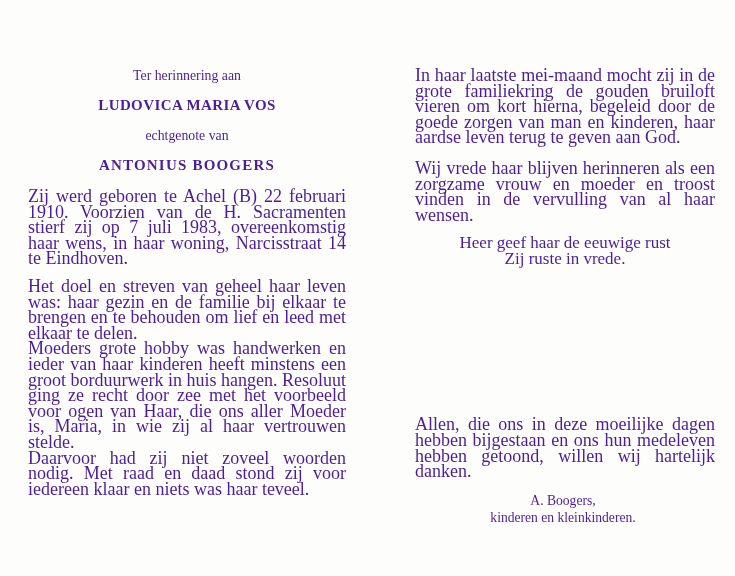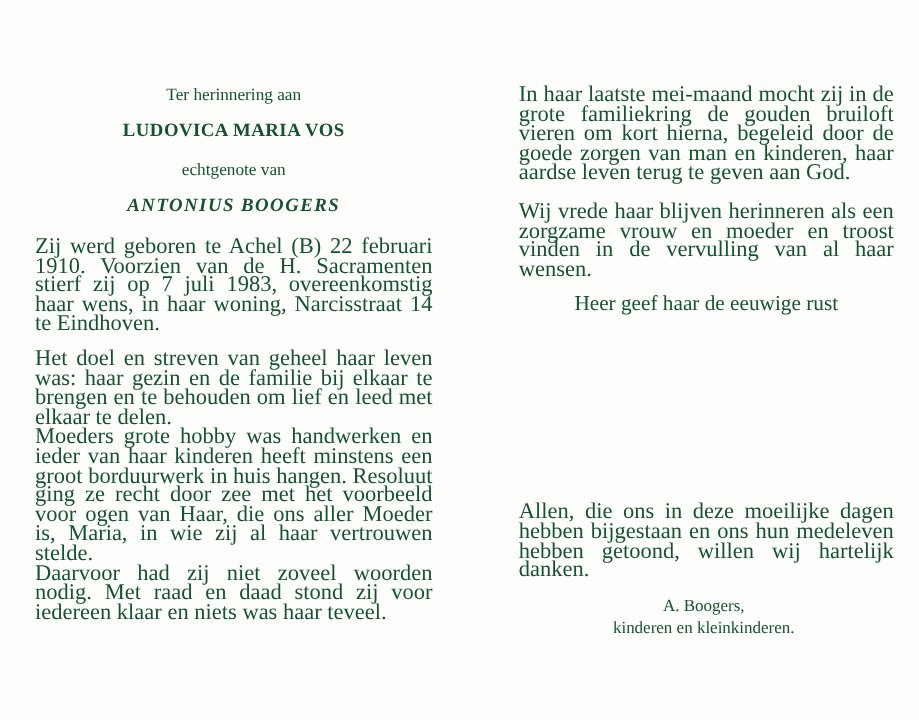--- a/index.html
+++ b/index.html
@@ -7,21 +7,21 @@
     padding: 0;
     background: #ffffff;
   }
   .page {
     position: relative;
     width: 735px;
     height: 576px;
     background: #fdfdfc;
     overflow: hidden;
     font-family: "Liberation Serif", serif;
-    color: #14532d;
+    color: #4c1d95;
   }
   .columns {
     display: flex;
     padding: 68px 0 0 28px;
     box-sizing: border-box;
   }
   .col-left {
     width: 318px;
     flex: 0 0 318px;
   }
@@ -48,21 +48,20 @@
   .header-name {
     font-size: 15px;
     font-weight: bold;
     line-height: 15px;
     margin: 0 0 15px 0;
     letter-spacing: 0.4px;
   }
   .header-name.spaced {
     letter-spacing: 1.2px;
     margin-bottom: 0;
-    font-style: italic;
   }
   .gap-small { height: 12px; }
   .gap-para  { height: 15px; }
   .prayer {
     text-align: center;
     font-size: 17px;
     line-height: 16px;
     margin: 0;
   }
   .big-gap { height: 150px; }
@@ -100,20 +99,21 @@
     <div class="col-right">
       <p class="body-text">In haar laatste mei-maand mocht zij in de grote familiekring de gouden bruiloft vieren om kort hierna, begeleid door de goede zorgen van man en kinderen, haar aardse leven terug te geven aan God.</p>
 
       <div class="gap-para"></div>
 
       <p class="body-text">Wij vrede haar blijven herinneren als een zorgzame vrouw en moeder en troost vinden in de vervulling van al haar wensen.</p>
 
       <div class="gap-small"></div>
 
       <p class="prayer">Heer geef haar de eeuwige rust</p>
+      <p class="prayer">Zij ruste in vrede.</p>
 
       <div class="big-gap"></div>
 
       <p class="body-text">Allen, die ons in deze moeilijke dagen hebben bijgestaan en ons hun medeleven hebben getoond, willen wij hartelijk danken.</p>
 
       <div class="gap-small"></div>
 
       <p class="signature">A. Boogers,</p>
       <p class="signature">kinderen en kleinkinderen.</p>
     </div>

